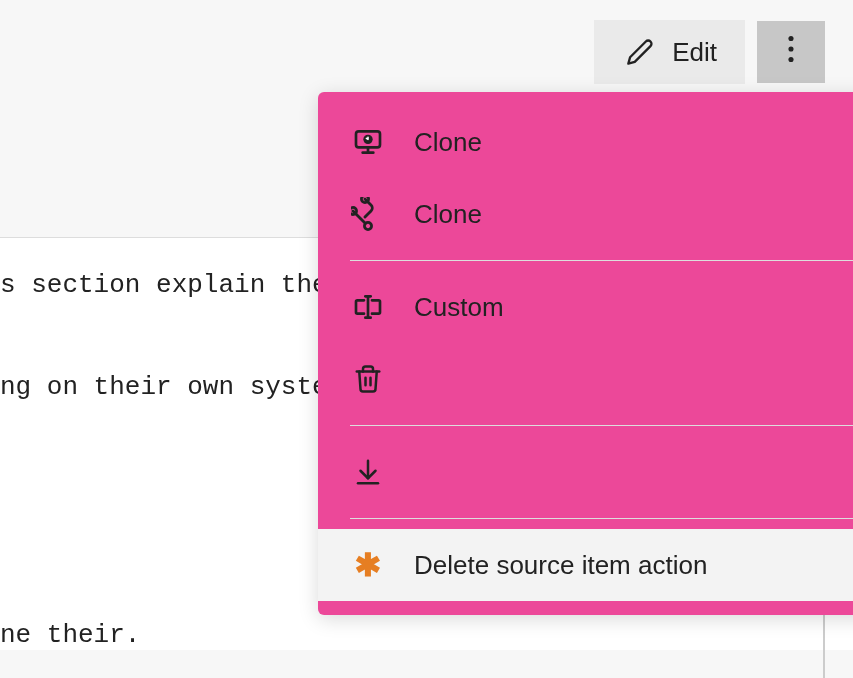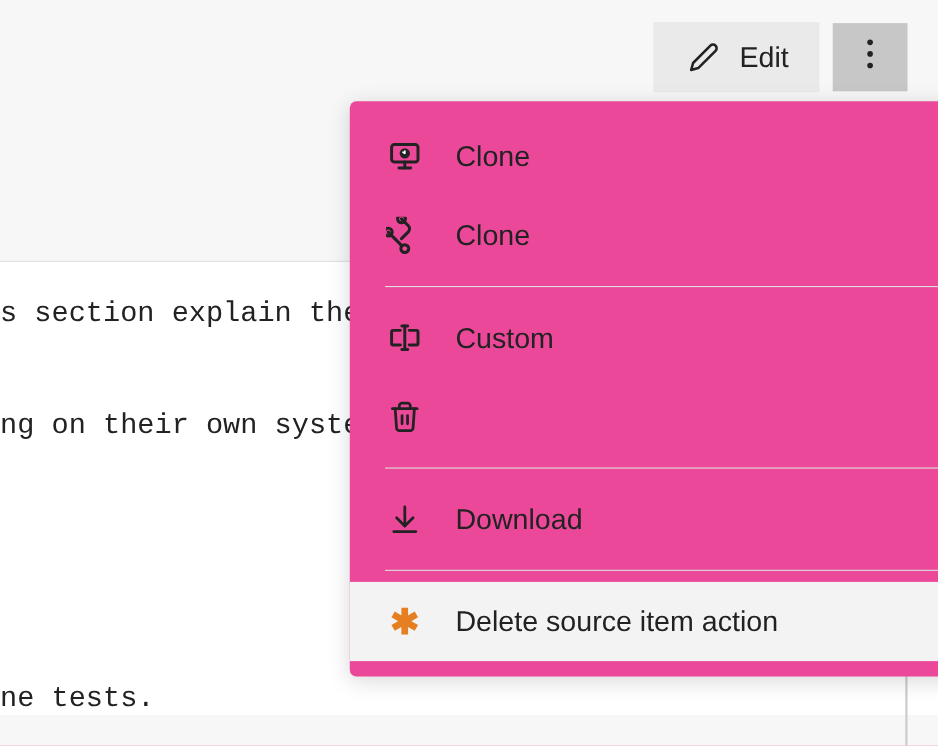--- a/index.html
+++ b/index.html
@@ -114,21 +114,21 @@
       height: 441px;
       background: #ccc;
     }
   </style>
 </head>
 <body>
 
 <div class="content-area">
   <div class="content-line line1">s section explain the</div>
   <div class="content-line line2">ng on their own system</div>
-  <div class="content-line line3">ne tests.</div>
+  <div class="content-line line3">ne their.</div>
 </div>
 
 <div class="content-border"></div>
 
 <div class="toolbar">
   <button class="edit-button">
     <span class="menu-icon">
       <svg width="28" height="28" viewBox="0 0 24 24" fill="none" stroke="#222" stroke-width="2" stroke-linecap="round" stroke-linejoin="round">
         <path d="M17 3a2.828 2.828 0 1 1 4 4L7.5 20.5 2 22l1.5-5.5L17 3z"></path>
       </svg>
@@ -201,21 +201,20 @@
   <div class="menu-divider"></div>
 
   <div class="menu-item">
     <span class="menu-icon">
       <svg width="30" height="30" viewBox="0 0 24 24" fill="none" stroke="#222" stroke-width="2" stroke-linecap="round" stroke-linejoin="round">
         <line x1="12" y1="3" x2="12" y2="17"></line>
         <polyline points="6 11 12 17 18 11"></polyline>
         <line x1="4" y1="21" x2="20" y2="21"></line>
       </svg>
     </span>
-    <span>Download</span>
   </div>
 
   <div class="menu-divider"></div>
 
   <div class="menu-item highlighted">
     <span class="menu-icon">
       <span class="star-icon">✱</span>
     </span>
     <span>Delete source item action</span>
   </div>

